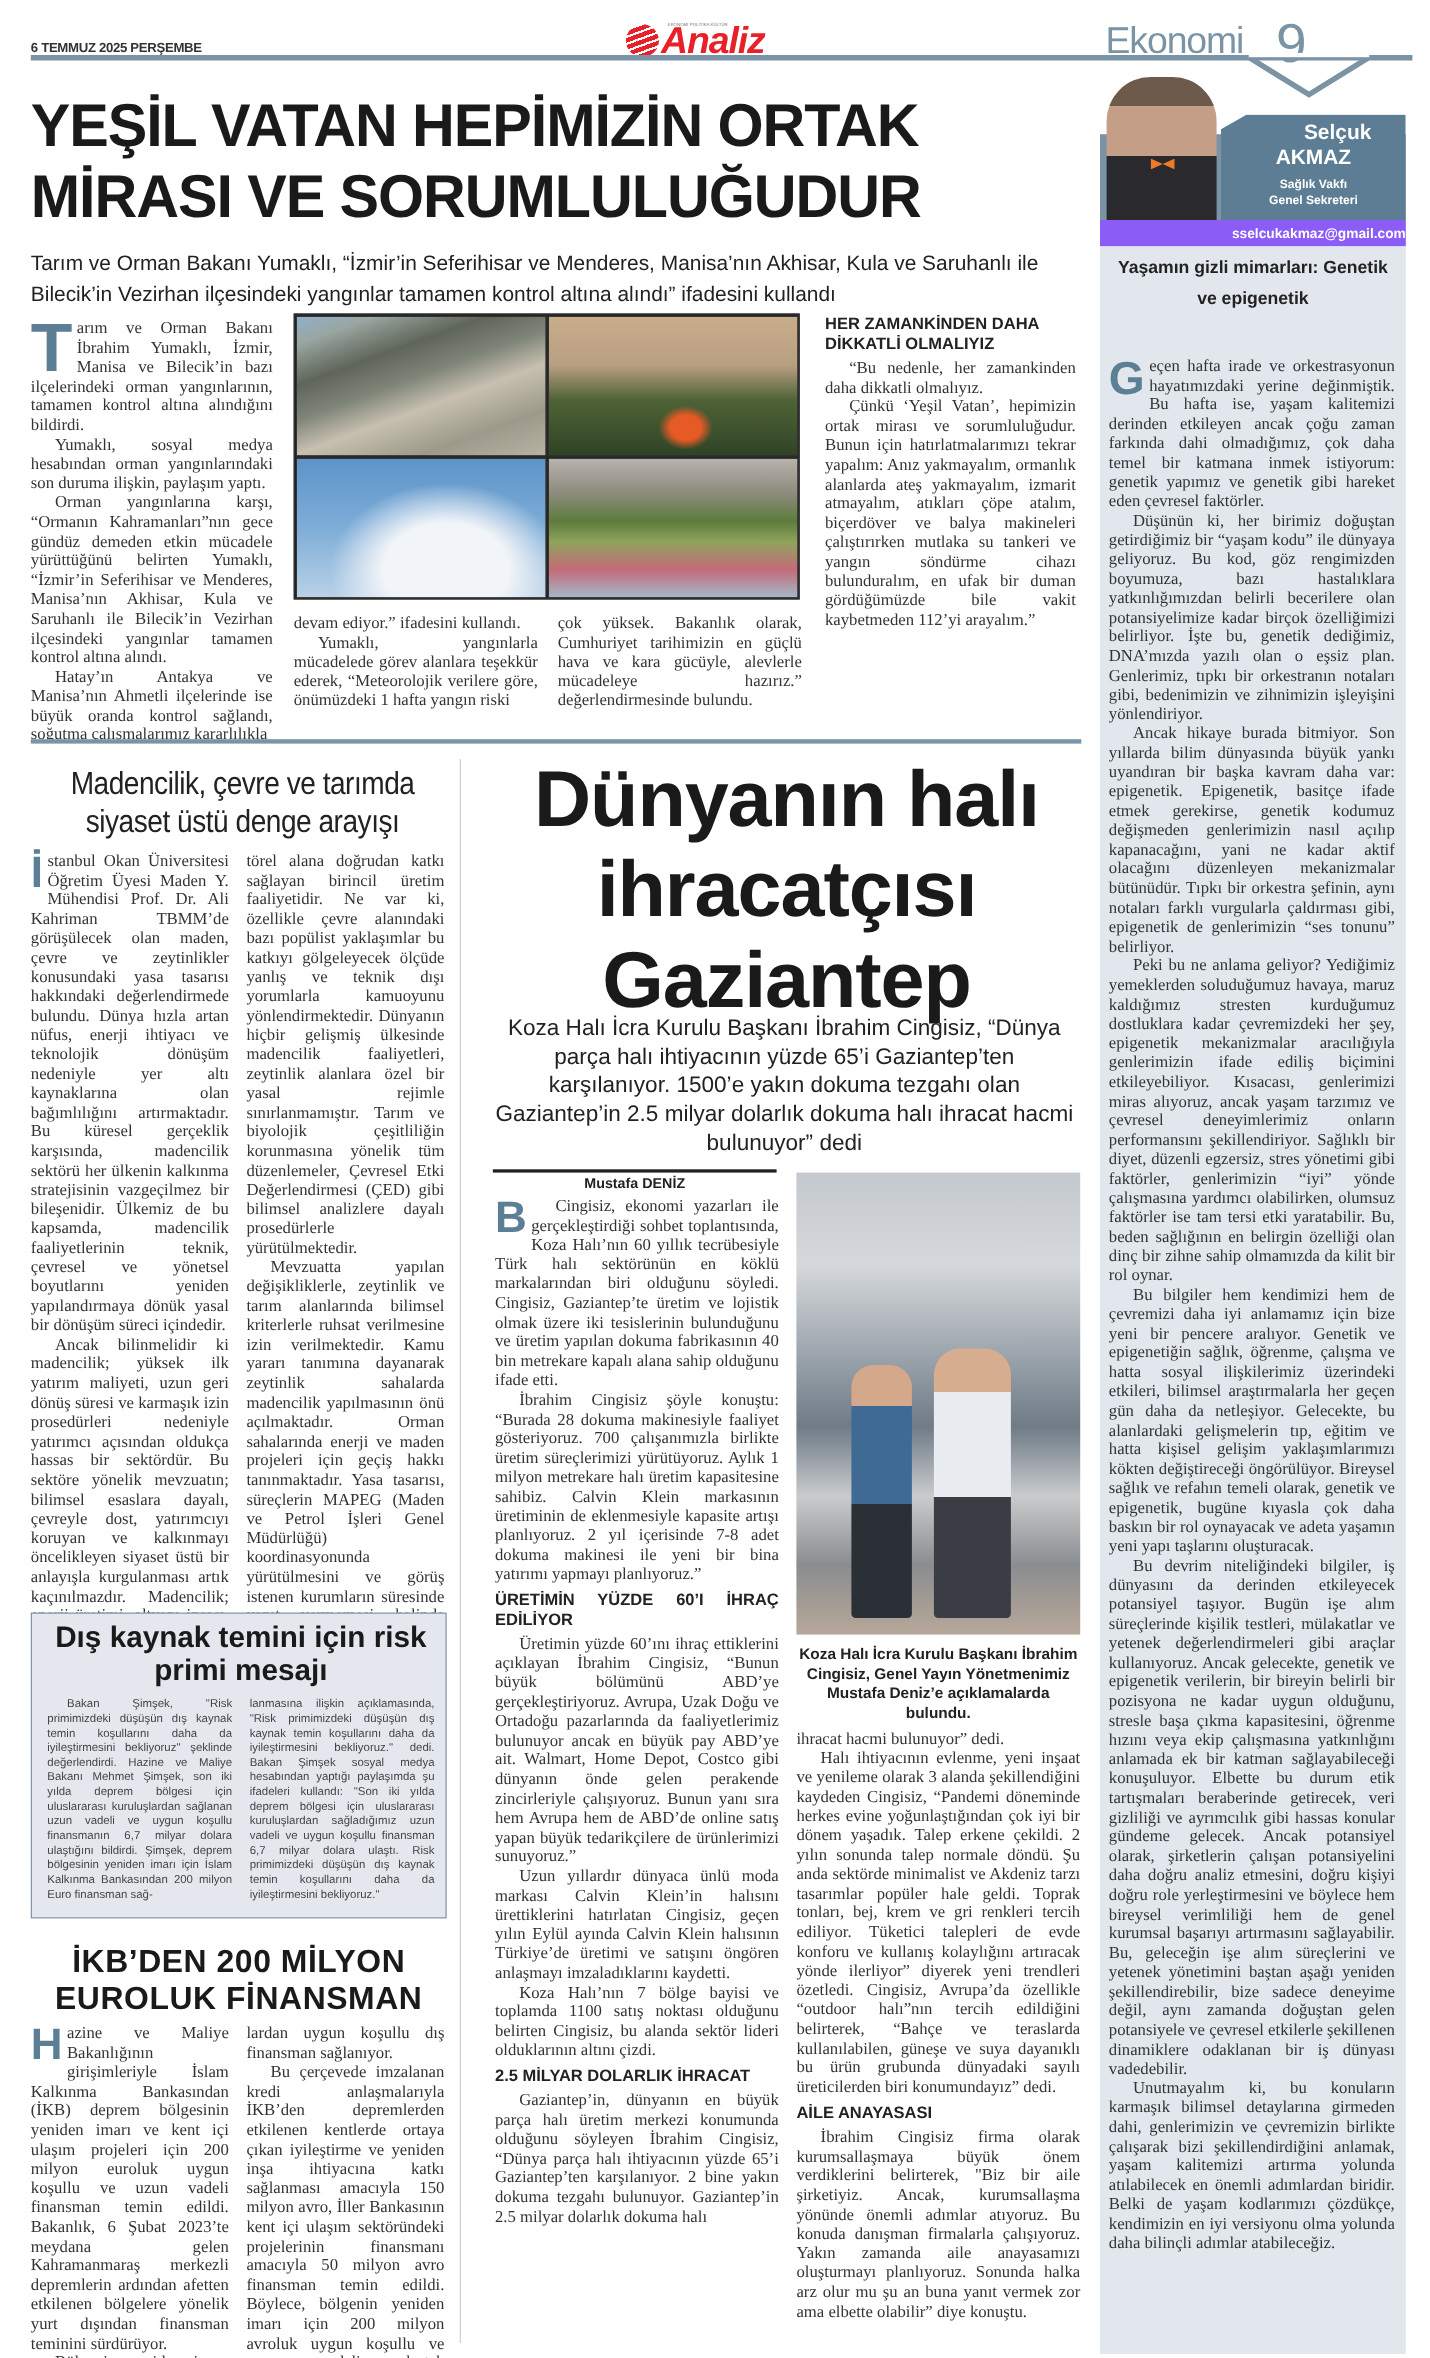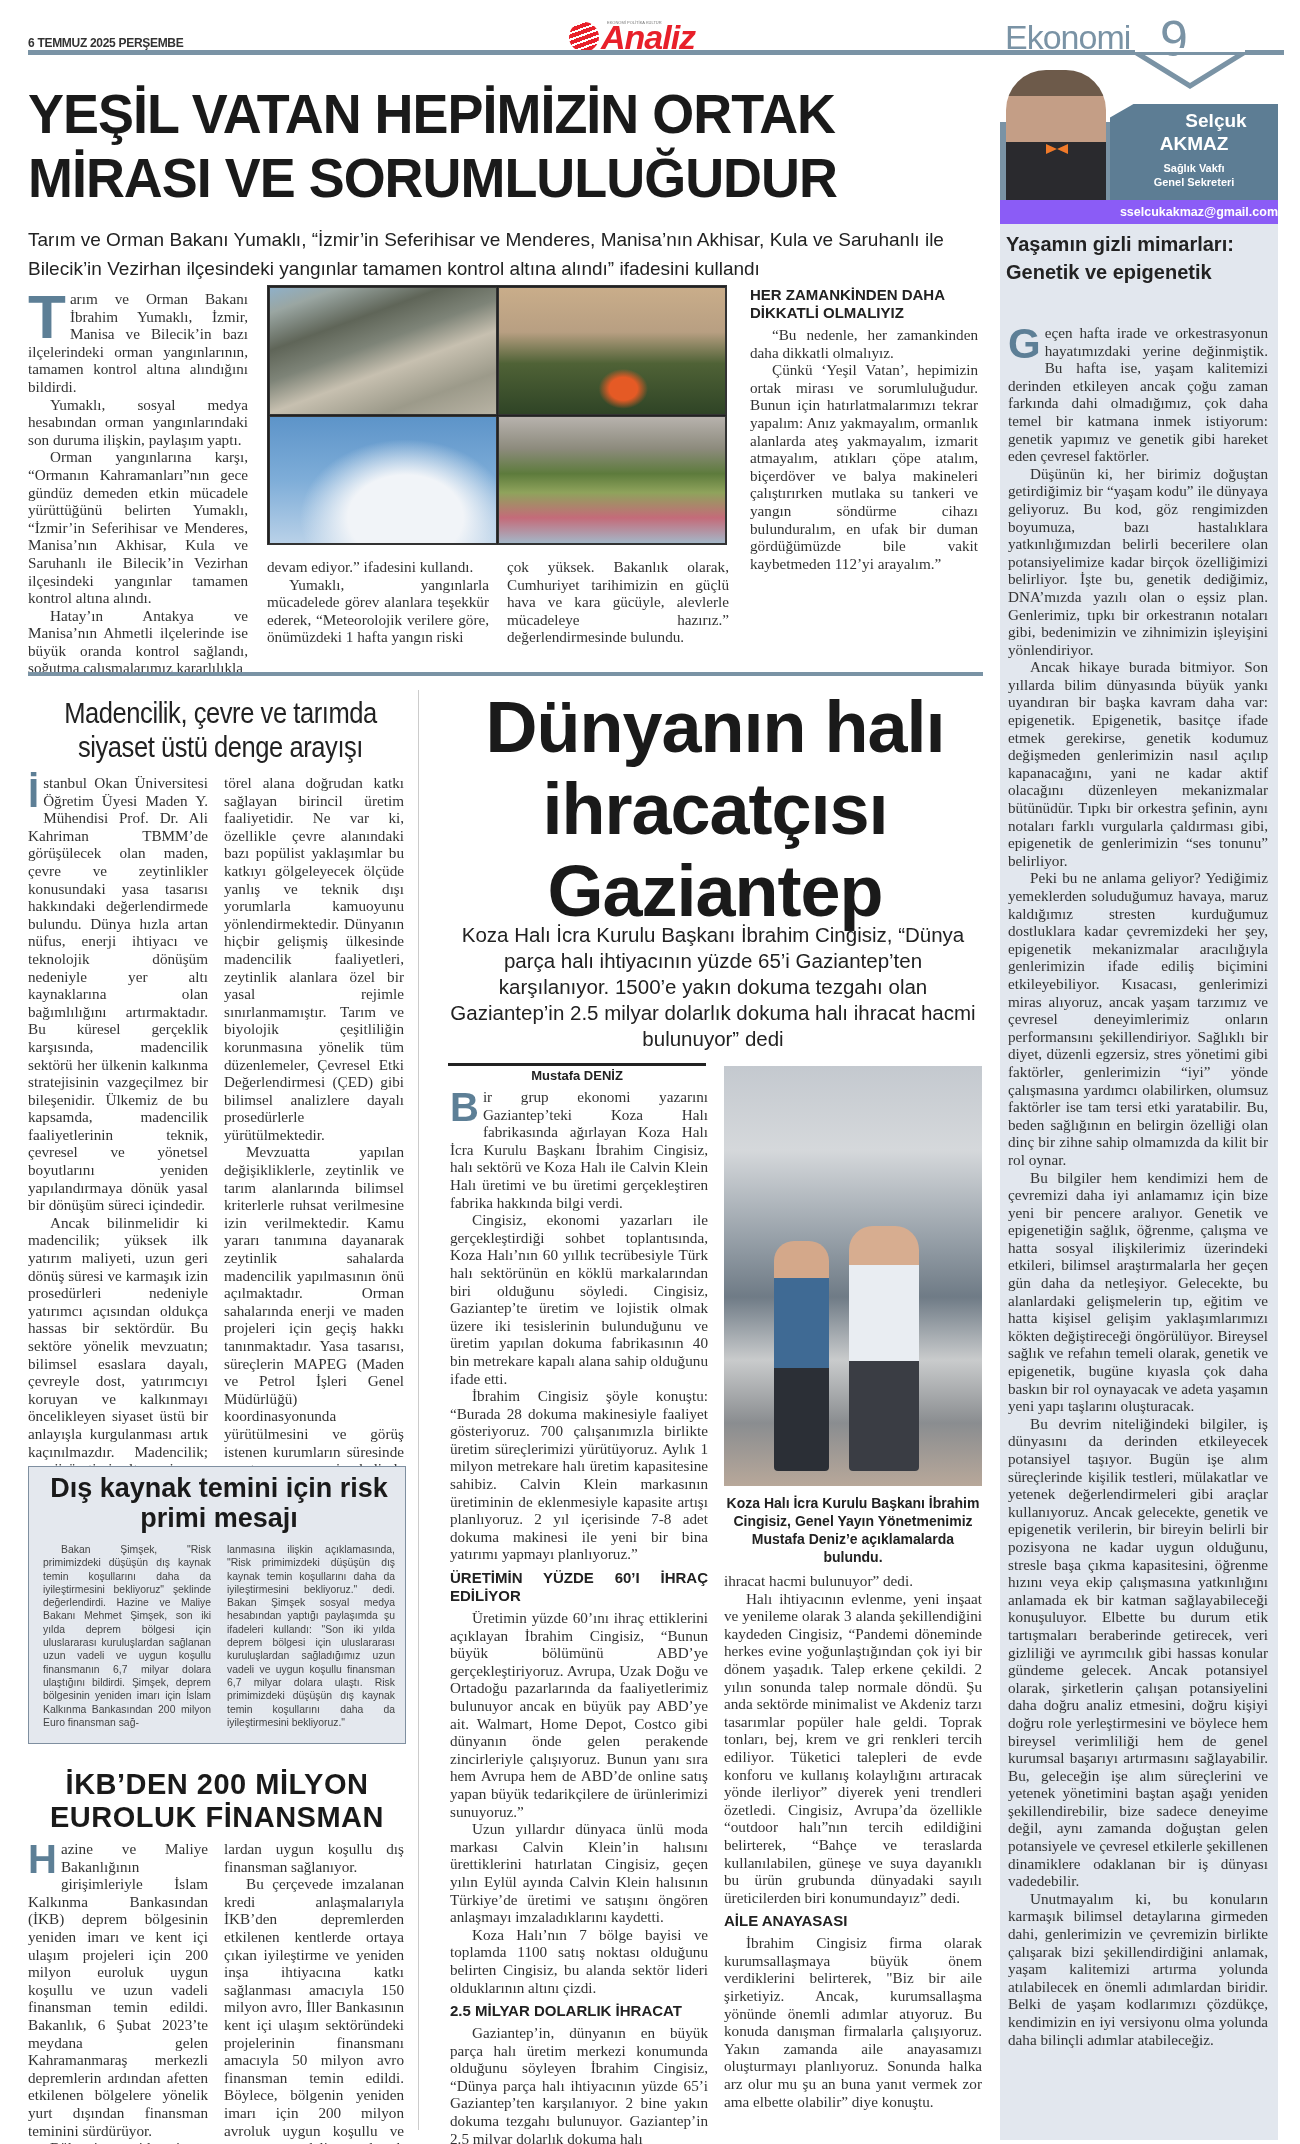--- a/index.html
+++ b/index.html
@@ -114,21 +114,20 @@
   <div>Gaziantep</div>
 </div>
 
 <div class="abs sans" style="left:448px;top:922px;width:530px;text-align:center;font-size:20.5px;line-height:26px;color:#222;">Koza Halı İcra Kurulu Başkanı İbrahim Cingisiz, “Dünya parça halı ihtiyacının yüzde 65’i Gaziantep’ten karşılanıyor. 1500’e yakın dokuma tezgahı olan Gaziantep’in 2.5 milyar dolarlık dokuma halı ihracat hacmi bulunuyor” dedi</div>
 
 <div class="abs" style="left:448px;top:1063px;width:258px;height:3px;background:#222;"></div>
 <div class="abs sans" style="left:448px;top:1068px;width:258px;text-align:center;font-weight:bold;font-size:13px;color:#222;">Mustafa DENİZ</div>
 
 <div class="abs body-text" style="left:450px;top:1088px;width:258px;">
   <span class="dropcap" style="font-size:40px;line-height:34px;">B</span>
-  <p class="noindent">ir grup ekonomi yazarını Gaziantep’teki Koza Halı fabrikasında ağırlayan Koza Halı İcra Kurulu Başkanı İbrahim Cingisiz, halı sektörü ve Koza Halı ile Calvin Klein Halı üretimi ve bu üretimi gerçekleştiren fabrika hakkında bilgi verdi.</p>
   <p>Cingisiz, ekonomi yazarları ile gerçekleştirdiği sohbet toplantısında, Koza Halı’nın 60 yıllık tecrübesiyle Türk halı sektörünün en köklü markalarından biri olduğunu söyledi. Cingisiz, Gaziantep’te üretim ve lojistik olmak üzere iki tesislerinin bulunduğunu ve üretim yapılan dokuma fabrikasının 40 bin metrekare kapalı alana sahip olduğunu ifade etti.</p>
   <p>İbrahim Cingisiz şöyle konuştu: “Burada 28 dokuma makinesiyle faaliyet gösteriyoruz. 700 çalışanımızla birlikte üretim süreçlerimizi yürütüyoruz. Aylık 1 milyon metrekare halı üretim kapasitesine sahibiz. Calvin Klein markasının üretiminin de eklenmesiyle kapasite artışı planlıyoruz. 2 yıl içerisinde 7-8 adet dokuma makinesi ile yeni bir bina yatırımı yapmayı planlıyoruz.”</p>
   <div class="subhead">ÜRETİMİN YÜZDE 60’I İHRAÇ EDİLİYOR</div>
   <p>Üretimin yüzde 60’ını ihraç ettiklerini açıklayan İbrahim Cingisiz, “Bunun büyük bölümünü ABD’ye gerçekleştiriyoruz. Avrupa, Uzak Doğu ve Ortadoğu pazarlarında da faaliyetlerimiz bulunuyor ancak en büyük pay ABD’ye ait. Walmart, Home Depot, Costco gibi dünyanın önde gelen perakende zincirleriyle çalışıyoruz. Bunun yanı sıra hem Avrupa hem de ABD’de online satış yapan büyük tedarikçilere de ürünlerimizi sunuyoruz.”</p>
   <p>Uzun yıllardır dünyaca ünlü moda markası Calvin Klein’in halısını ürettiklerini hatırlatan Cingisiz, geçen yılın Eylül ayında Calvin Klein halısının Türkiye’de üretimi ve satışını öngören anlaşmayı imzaladıklarını kaydetti.</p>
   <p>Koza Halı’nın 7 bölge bayisi ve toplamda 1100 satış noktası olduğunu belirten Cingisiz, bu alanda sektör lideri olduklarının altını çizdi.</p>
   <div class="subhead">2.5 MİLYAR DOLARLIK İHRACAT</div>
   <p>Gaziantep’in, dünyanın en büyük parça halı üretim merkezi konumunda olduğunu söyleyen İbrahim Cingisiz, “Dünya parça halı ihtiyacının yüzde 65’i Gaziantep’ten karşılanıyor. 2 bine yakın dokuma tezgahı bulunuyor. Gaziantep’in 2.5 milyar dolarlık dokuma halı</p>
 </div>
 
@@ -153,21 +152,21 @@
     <div style="position:absolute;left:40px;top:74px;width:22px;height:10px;background:#f07a2a;clip-path:polygon(0 0,50% 50%,100% 0,100% 100%,50% 50%,0 100%);"></div>
   </div>
   <div class="sans" style="position:absolute;left:110px;top:10px;width:168px;text-align:center;color:#fff;font-weight:bold;font-size:19px;padding-left:44px;">Selçuk</div>
   <div class="sans" style="position:absolute;left:110px;top:33px;width:168px;text-align:center;color:#fff;font-weight:bold;font-size:19px;">AKMAZ</div>
   <div class="sans" style="position:absolute;left:110px;top:62px;width:168px;text-align:center;color:#fff;font-weight:bold;font-size:11px;">Sağlık Vakfı</div>
   <div class="sans" style="position:absolute;left:110px;top:76px;width:168px;text-align:center;color:#fff;font-weight:bold;font-size:11px;">Genel Sekreteri</div>
   <div class="sans" style="position:absolute;left:0;top:100px;width:278px;height:24px;line-height:24px;background:#8b5cf6;text-align:right;color:#fff;font-weight:bold;font-size:12.5px;">sselcukakmaz@gmail.com</div>
 
   <div style="position:absolute;left:0;top:124px;width:278px;height:1916px;background:#e2e7ee;"></div>
 
-  <div class="sans" style="position:absolute;left:6px;top:130px;width:266px;text-align:left;font-weight:bold;font-size:20px;line-height:28px;color:#222;">Yaşamın gizli mimarları: Genetik ve epigenetik</div>
+  <div class="sans" style="position:absolute;left:6px;top:130px;width:266px;text-align:center;font-weight:bold;font-size:16px;line-height:28px;color:#222;">Yaşamın gizli mimarları: Genetik ve epigenetik</div>
 
   <div class="body-text" style="position:absolute;left:8px;top:224px;width:260px;">
     <span class="dropcap" style="font-size:42px;line-height:36px;">G</span>
     <p class="noindent">eçen hafta irade ve orkestrasyonun hayatımızdaki yerine değinmiştik. Bu hafta ise, yaşam kalitemizi derinden etkileyen ancak çoğu zaman farkında dahi olmadığımız, çok daha temel bir katmana inmek istiyorum: genetik yapımız ve genetik gibi hareket eden çevresel faktörler.</p>
     <p>Düşünün ki, her birimiz doğuştan getirdiğimiz bir “yaşam kodu” ile dünyaya geliyoruz. Bu kod, göz rengimizden boyumuza, bazı hastalıklara yatkınlığımızdan belirli becerilere olan potansiyelimize kadar birçok özelliğimizi belirliyor. İşte bu, genetik dediğimiz, DNA’mızda yazılı olan o eşsiz plan. Genlerimiz, tıpkı bir orkestranın notaları gibi, bedenimizin ve zihnimizin işleyişini yönlendiriyor.</p>
     <p>Ancak hikaye burada bitmiyor. Son yıllarda bilim dünyasında büyük yankı uyandıran bir başka kavram daha var: epigenetik. Epigenetik, basitçe ifade etmek gerekirse, genetik kodumuz değişmeden genlerimizin nasıl açılıp kapanacağını, yani ne kadar aktif olacağını düzenleyen mekanizmalar bütünüdür. Tıpkı bir orkestra şefinin, aynı notaları farklı vurgularla çaldırması gibi, epigenetik de genlerimizin “ses tonunu” belirliyor.</p>
     <p>Peki bu ne anlama geliyor? Yediğimiz yemeklerden soluduğumuz havaya, maruz kaldığımız stresten kurduğumuz dostluklara kadar çevremizdeki her şey, epigenetik mekanizmalar aracılığıyla genlerimizin ifade ediliş biçimini etkileyebiliyor. Kısacası, genlerimizi miras alıyoruz, ancak yaşam tarzımız ve çevresel deneyimlerimiz onların performansını şekillendiriyor. Sağlıklı bir diyet, düzenli egzersiz, stres yönetimi gibi faktörler, genlerimizin “iyi” yönde çalışmasına yardımcı olabilirken, olumsuz faktörler ise tam tersi etki yaratabilir. Bu, beden sağlığının en belirgin özelliği olan dinç bir zihne sahip olmamızda da kilit bir rol oynar.</p>
     <p>Bu bilgiler hem kendimizi hem de çevremizi daha iyi anlamamız için bize yeni bir pencere aralıyor. Genetik ve epigenetiğin sağlık, öğrenme, çalışma ve hatta sosyal ilişkilerimiz üzerindeki etkileri, bilimsel araştırmalarla her geçen gün daha da netleşiyor. Gelecekte, bu alanlardaki gelişmelerin tıp, eğitim ve hatta kişisel gelişim yaklaşımlarımızı kökten değiştireceği öngörülüyor. Bireysel sağlık ve refahın temeli olarak, genetik ve epigenetik, bugüne kıyasla çok daha baskın bir rol oynayacak ve adeta yaşamın yeni yapı taşlarını oluşturacak.</p>
     <p>Bu devrim niteliğindeki bilgiler, iş dünyasını da derinden etkileyecek potansiyel taşıyor. Bugün işe alım süreçlerinde kişilik testleri, mülakatlar ve yetenek değerlendirmeleri gibi araçlar kullanıyoruz. Ancak gelecekte, genetik ve epigenetik verilerin, bir bireyin belirli bir pozisyona ne kadar uygun olduğunu, stresle başa çıkma kapasitesini, öğrenme hızını veya ekip çalışmasına yatkınlığını anlamada ek bir katman sağlayabileceği konuşuluyor. Elbette bu durum etik tartışmaları beraberinde getirecek, veri gizliliği ve ayrımcılık gibi hassas konular gündeme gelecek. Ancak potansiyel olarak, şirketlerin çalışan potansiyelini daha doğru analiz etmesini, doğru kişiyi doğru role yerleştirmesini ve böylece hem bireysel verimliliği hem de genel kurumsal başarıyı artırmasını sağlayabilir. Bu, geleceğin işe alım süreçlerini ve yetenek yönetimini baştan aşağı yeniden şekillendirebilir, bize sadece deneyime değil, aynı zamanda doğuştan gelen potansiyele ve çevresel etkilerle şekillenen dinamiklere odaklanan bir iş dünyası vadedebilir.</p>
     <p>Unutmayalım ki, bu konuların karmaşık bilimsel detaylarına girmeden dahi, genlerimizin ve çevremizin birlikte çalışarak bizi şekillendirdiğini anlamak, yaşam kalitemizi artırma yolunda atılabilecek en önemli adımlardan biridir. Belki de yaşam kodlarımızı çözdükçe, kendimizin en iyi versiyonu olma yolunda daha bilinçli adımlar atabileceğiz.</p>

